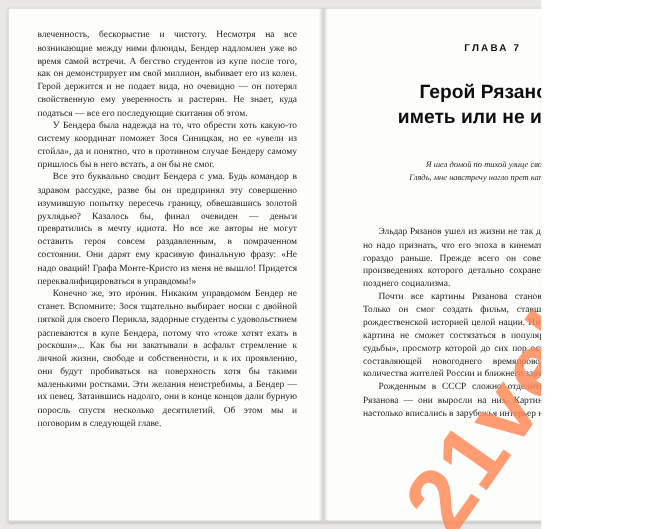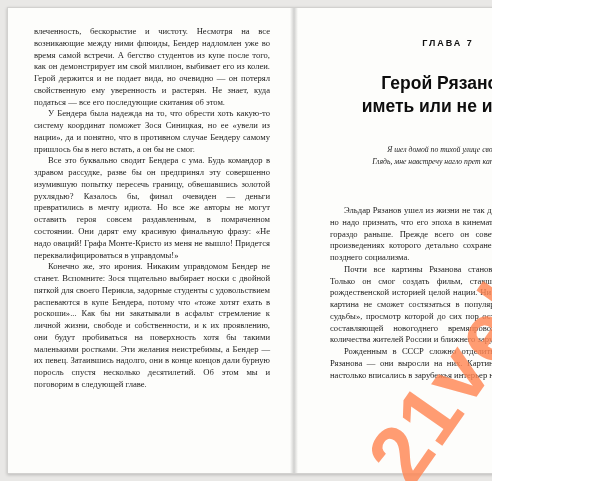--- a/index.html
+++ b/index.html
@@ -123,21 +123,21 @@
 </style>
 </head>
 <body>
 
 <div class="stage">
 
   <div class="spread">
 
     <div class="page page-left">
       <p class="body-text no-indent">влеченность, бескорыстие и чистоту. Несмотря на все возникающие между ними флюиды, Бендер надломлен уже во время самой встречи. А бегство студентов из купе после того, как он демонстрирует им свой миллион, выбивает его из колеи. Герой держится и не подает вида, но очевидно — он потерял свойственную ему уверенность и растерян. Не знает, куда податься — все его последующие скитания об этом.</p>
-      <p class="body-text">У Бендера была надежда на то, что обрести хоть какую-то систему координат поможет Зося Синицкая, но ее «увели из нации», да и понятно, что в противном случае Бендеру самому пришлось бы в него встать, а он бы не смог.</p>
+      <p class="body-text">У Бендера была надежда на то, что обрести хоть какую-то систему координат поможет Зося Синицкая, но ее «увели из стойла», да и понятно, что в противном случае Бендеру самому пришлось бы в него встать, а он бы не смог.</p>
       <p class="body-text">Все это буквально сводит Бендера с ума. Будь командор в здравом рассудке, разве бы он предпринял эту совершенно изумившую попытку пересечь границу, обвешавшись золотой рухлядью? Казалось бы, финал очевиден — деньги превратились в мечту идиота. Но все же авторы не могут оставить героя совсем раздавленным, в помраченном состоянии. Они дарят ему красивую финальную фразу: «Не надо оваций! Графа Монте-Кристо из меня не вышло! Придется переквалифицироваться в управдомы!»</p>
       <p class="body-text">Конечно же, это ирония. Никаким управдомом Бендер не станет. Вспомните: Зося тщательно выбирает носки с двойной пяткой для своего Перикла, задорные студенты с удовольствием распеваются в купе Бендера, потому что «тоже хотят ехать в роскоши»... Как бы ни закатывали в асфальт стремление к личной жизни, свободе и собственности, и к их проявлению, они будут пробиваться на поверхность хотя бы такими маленькими ростками. Эти желания неистребимы, а Бендер — их певец. Затаившись надолго, они в конце концов дали бурную поросль спустя несколько десятилетий. Об этом мы и поговорим в следующей главе.</p>
     </div>
 
     <div class="spine"></div>
 
     <div class="page page-right">
 
       <div class="chapter-label">ГЛАВА 7</div>
 

